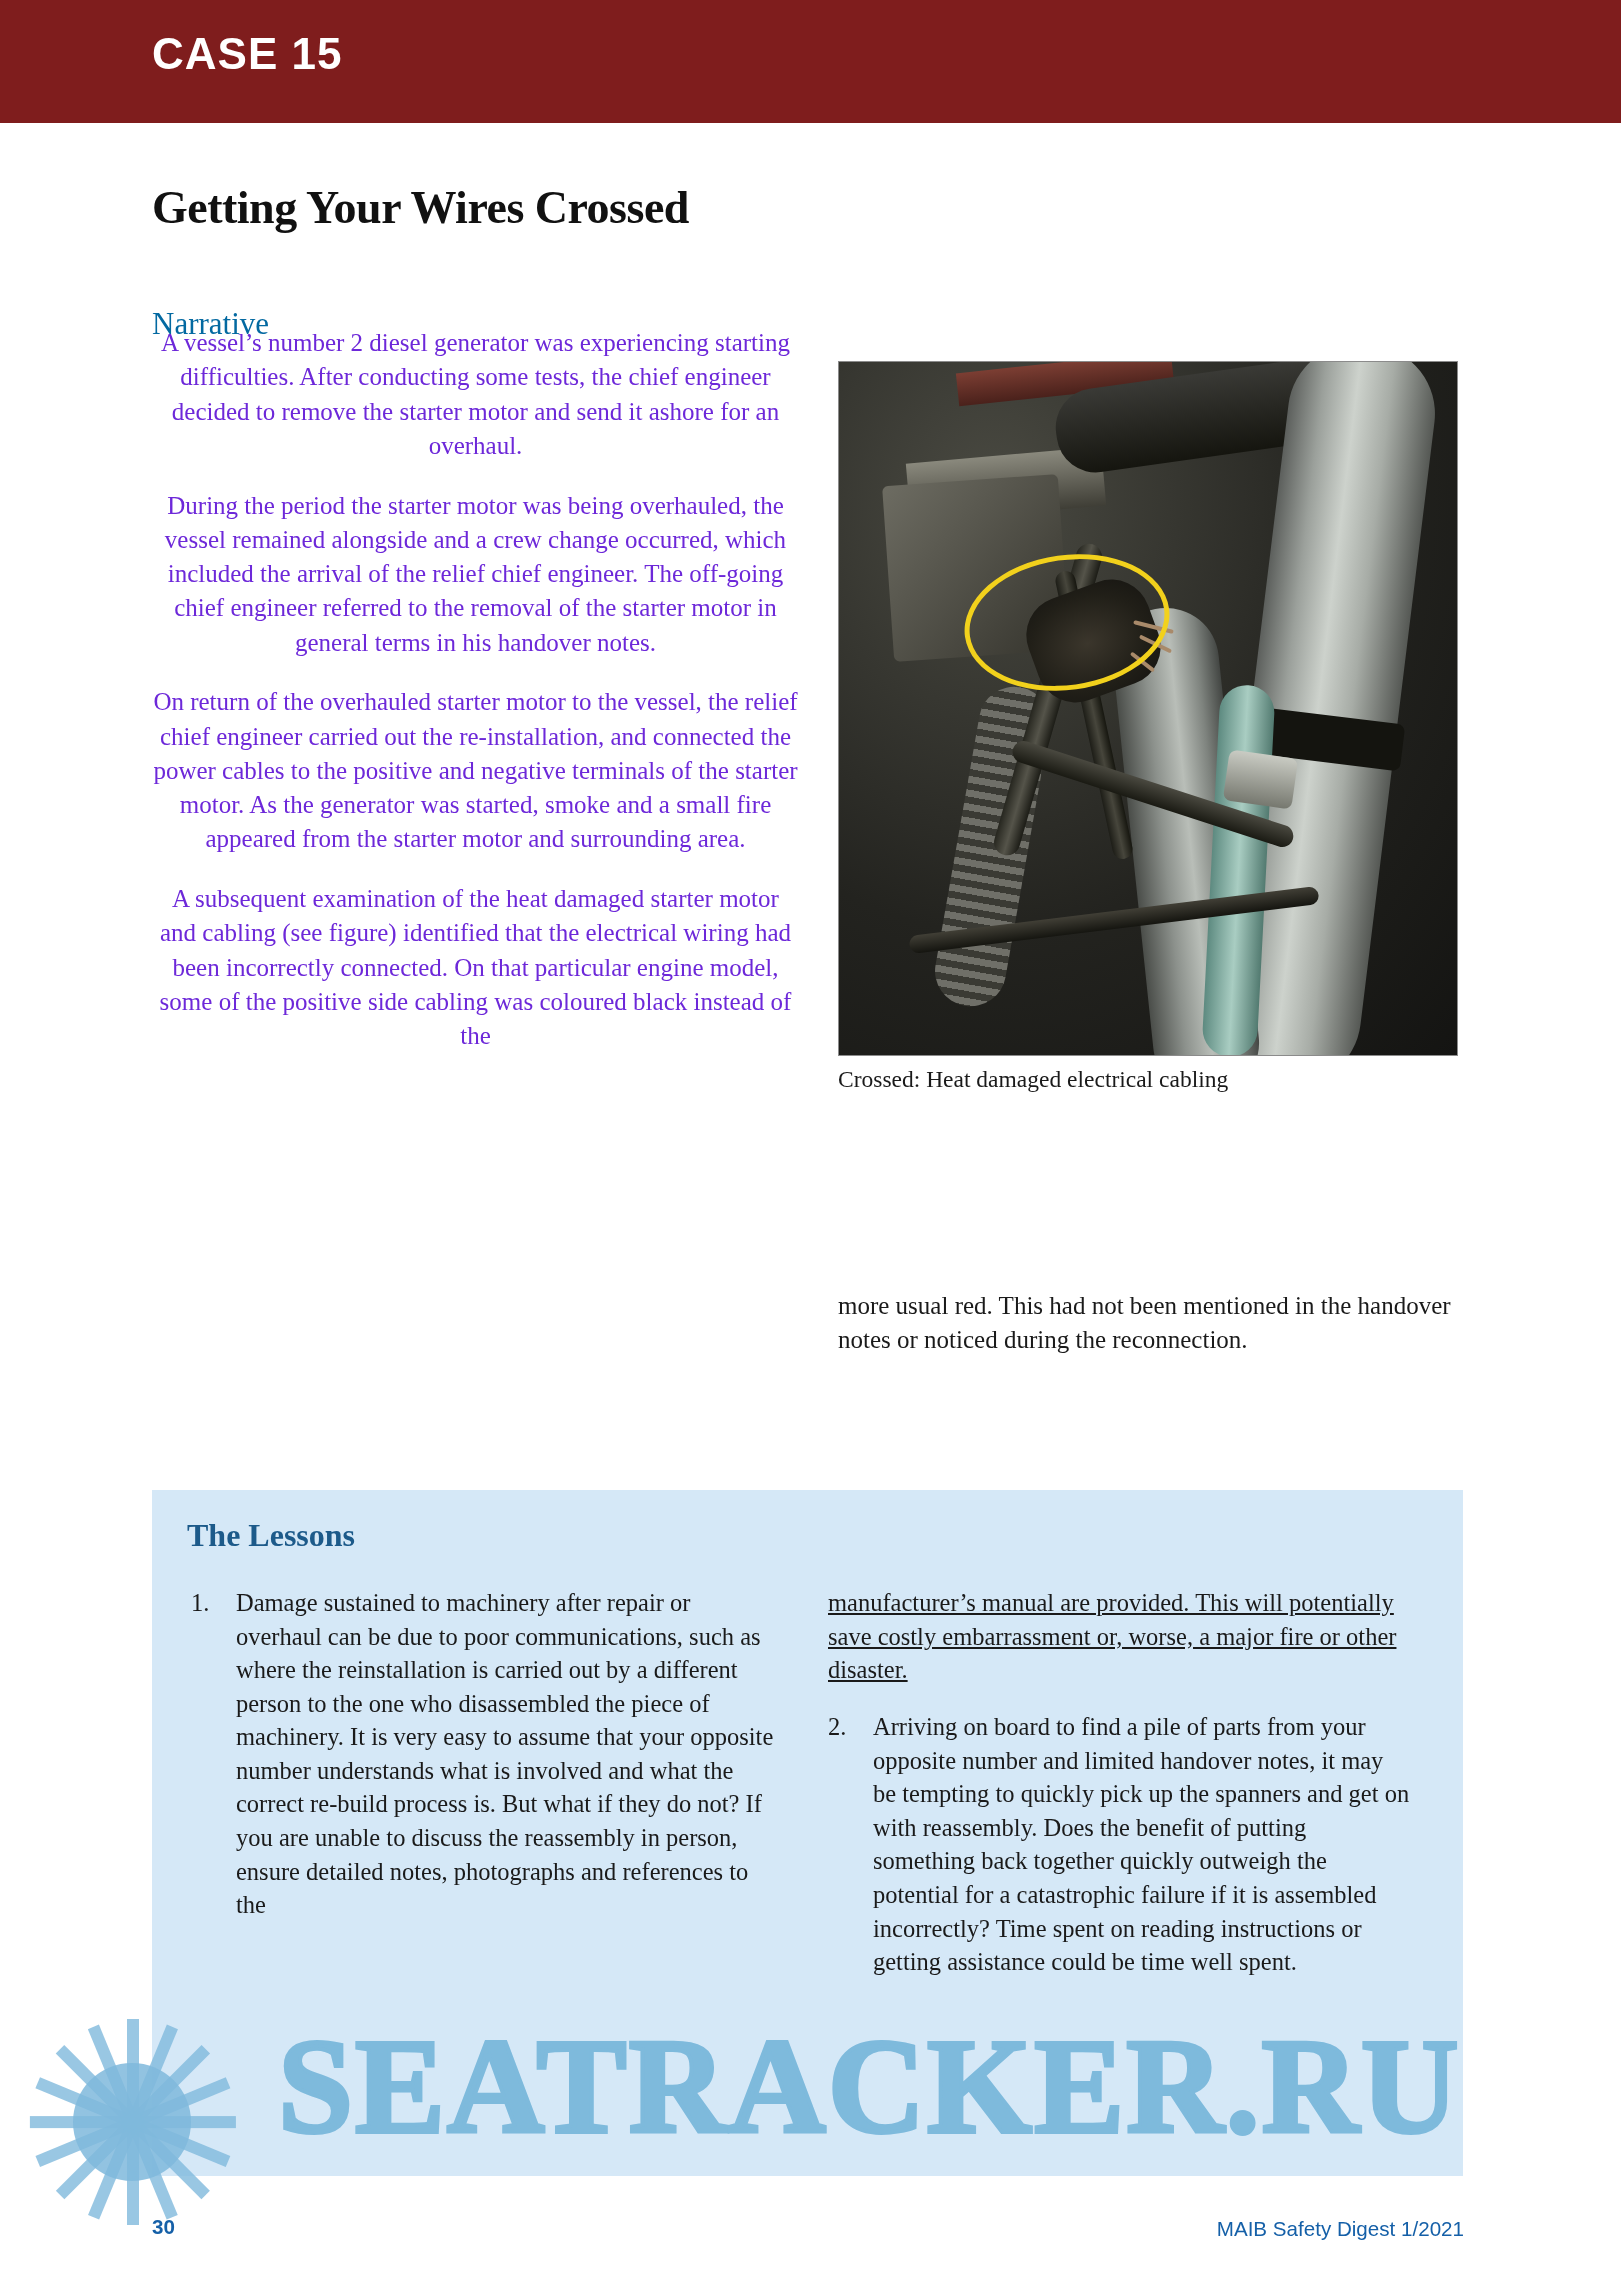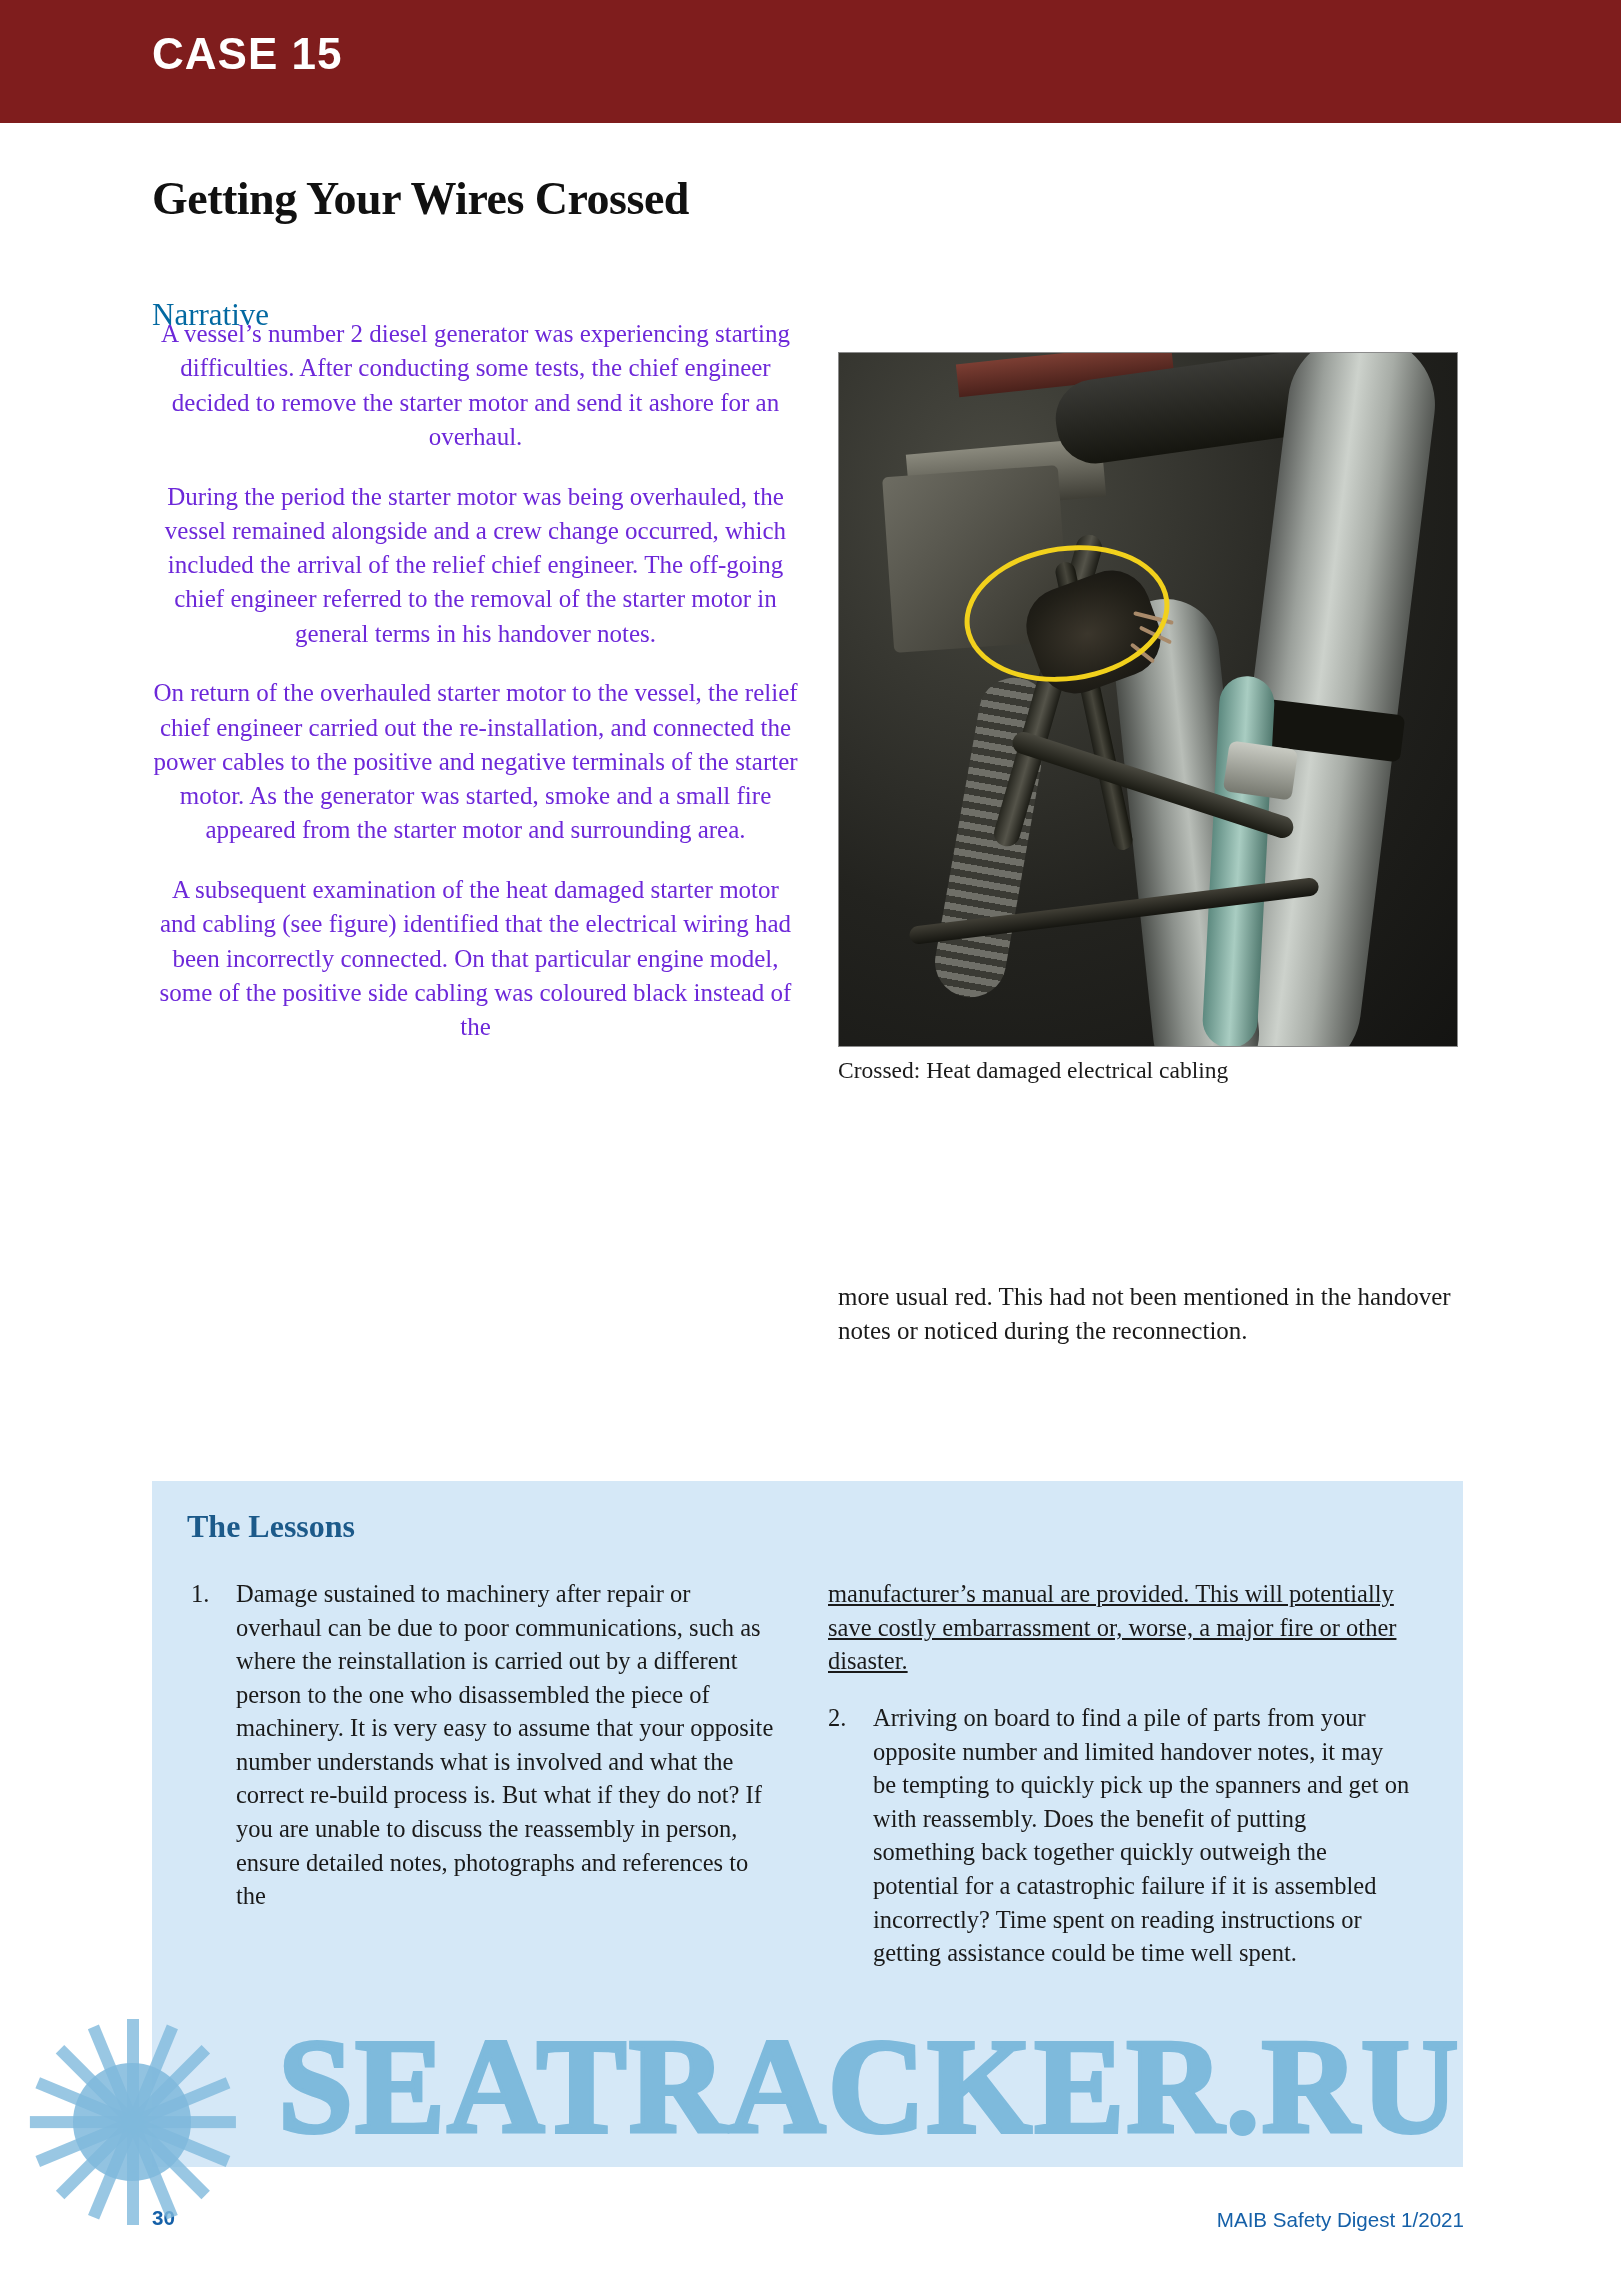--- a/index.html
+++ b/index.html
@@ -33,21 +33,21 @@
     font-family: "Liberation Sans", sans-serif;
     font-weight: bold;
     font-size: 44px;
     letter-spacing: 1px;
   }
 
   
   .page {
     position: absolute;
     left: 0;
-    top: 123px;
+    top: 132px;
     width: 1621px;
     height: 1744px;
   }
 
   .title {
     position: absolute;
     left: 152px;
     top: 49px;
     font-family: "Liberation Serif", serif;
     font-weight: bold;

